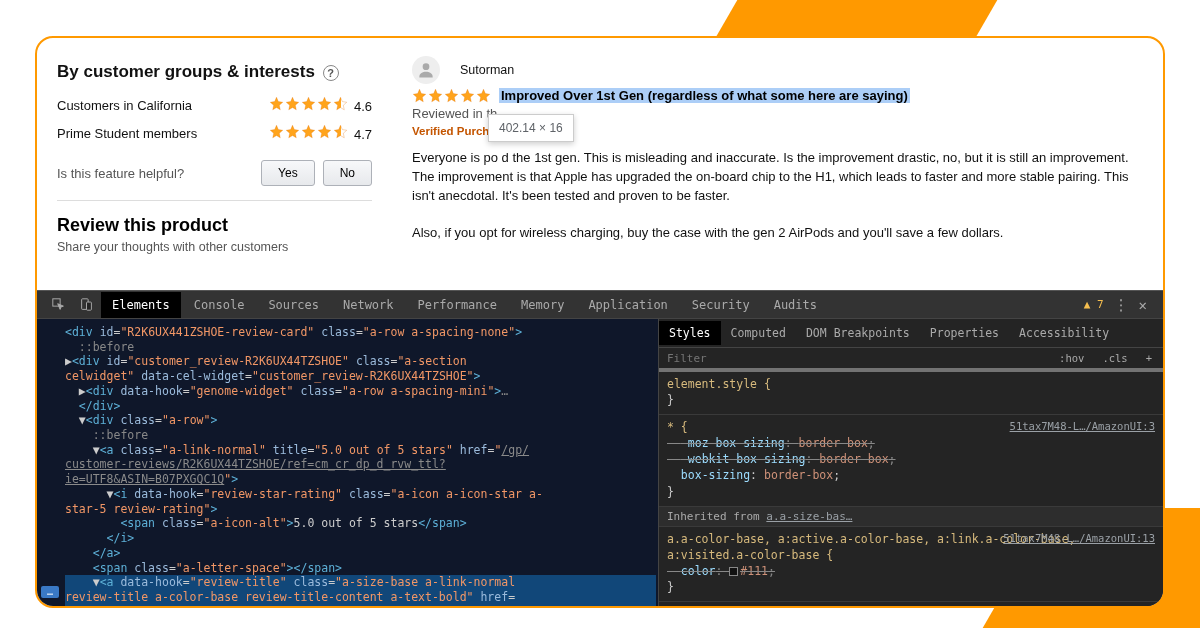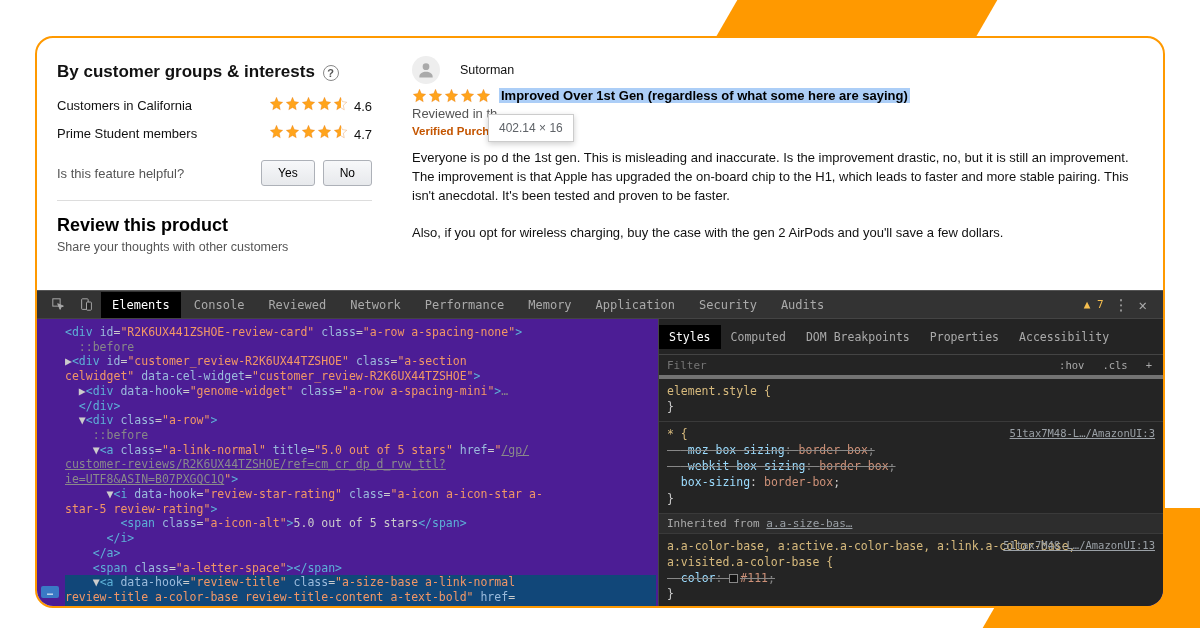--- a/index.html
+++ b/index.html
@@ -54,40 +54,40 @@
     position:absolute; top:58px; left:76px; background:#fff; border:1px solid #ccc;
     box-shadow:0 2px 6px rgba(0,0,0,0.2); padding:6px 10px; font-size:12px; z-index:5;
     display:flex; gap:10px;
   }
   .tooltip .sel { color:#1a73e8; max-width:180px;}
   .tooltip .dim { color:#5f6368; }
 
   
   .devtools {
     position:absolute; left:0; right:0; bottom:0; top:252px;
-    background:#4c1d95; color:#ccc; font-family:Menlo,Consolas,monospace; font-size:11.5px;
+    background:#0f172a; color:#ccc; font-family:Menlo,Consolas,monospace; font-size:11.5px;
     border-top:1px solid #555;
   }
   .dt-tabs { display:flex; align-items:center; height:28px; background:#333; border-bottom:1px solid #444; padding:0 8px; gap:2px;}
   .dt-icon { width:26px; display:flex; justify-content:center; color:#aaa; }
   .dt-tab { padding:6px 11px; color:#aaa; cursor:pointer; font-size:12px;}
   .dt-tab.active { background:#000; color:#fff;}
   .dt-right { margin-left:auto; display:flex; align-items:center; gap:10px; padding-right:8px;}
   .warn { color:#f5be4f; font-size:11px;}
   .dots { color:#aaa; font-size:15px; }
   .xclose { color:#aaa; font-size:14px; }
   .dt-body { display:flex; height: calc(100% - 28px);}
   .elements { flex:1; padding:6px 2px 6px 28px; overflow:hidden; position:relative;}
   .line { white-space:pre; line-height:1.28; }
   .t-blue { color:#5db0d7; } .t-attr{color:#9bbbdc;} .t-str{color:#f29766;} .t-href{color:#8a8a8a; text-decoration:underline;} .t-txt{color:#ccc;} .t-gray{color:#888;}
   .hl-line { background:#114779; display:inline-block; width:100%;}
   .sel-ellipsis { position:absolute; left:4px; bottom:8px; background:#3a79c5; width:18px; height:12px; color:#fff; text-align:center; font-size:10px; line-height:11px; border-radius:2px;}
 
   .styles { width:505px; background:#242424; border-left:1px solid #444;}
-  .st-tabs { display:flex; align-items:center; height:36px; border-bottom:1px solid #444; gap:0;}
+  .st-tabs { display:flex; align-items:center; height:29px; border-bottom:1px solid #444; gap:0;}
   .st-tab { padding:5px 10px; color:#aaa; font-size:11.5px;}
   .st-tab.active { background:#000; color:#fff;}
   .st-filter { display:flex; align-items:center; height:24px; border-bottom:4px solid #737373; padding:0 6px;gap:8px;}
   .st-filter input { flex:1; background:transparent; border:none; color:#888; font-size:11px; outline:none; font-family:inherit;}
   .st-filter .ctrl { color:#aaa; font-size:10.5px; padding:0 5px;}
   .st-block { padding:4px 8px 6px; border-bottom:1px solid #3a3a3a; position:relative; line-height:1.4;}
   .st-block .src { position:absolute; right:8px; top:4px; color:#9aa0a6; font-size:10.5px; text-decoration:underline;}
   .sel-c { color:#d7ba7d;}
   .prop { color:#9cdcfe;}
   .val { color:#ce9178;}
@@ -220,21 +220,21 @@
           </svg>
         </span>
       <span class="dt-icon">
           <svg width="13" height="13" viewBox="0 0 16 16" fill="none" stroke="#aaa" stroke-width="1.2">
             <rect x="2" y="1" width="8" height="13" rx="1"></rect>
             <rect x="8" y="5" width="6" height="10" rx="1" fill="#242424"></rect>
           </svg>
         </span>
       <span class="dt-tab active">Elements</span>
       <span class="dt-tab">Console</span>
-      <span class="dt-tab">Reviewed</span>
+      <span class="dt-tab">Sources</span>
       <span class="dt-tab">Network</span>
       <span class="dt-tab">Performance</span>
       <span class="dt-tab">Memory</span>
       <span class="dt-tab">Application</span>
       <span class="dt-tab">Security</span>
       <span class="dt-tab">Audits</span>
       <div class="dt-right">
         <span class="warn">▲ <span>7</span></span>
         <span class="dots">⋮</span>
         <span class="xclose">✕</span>

